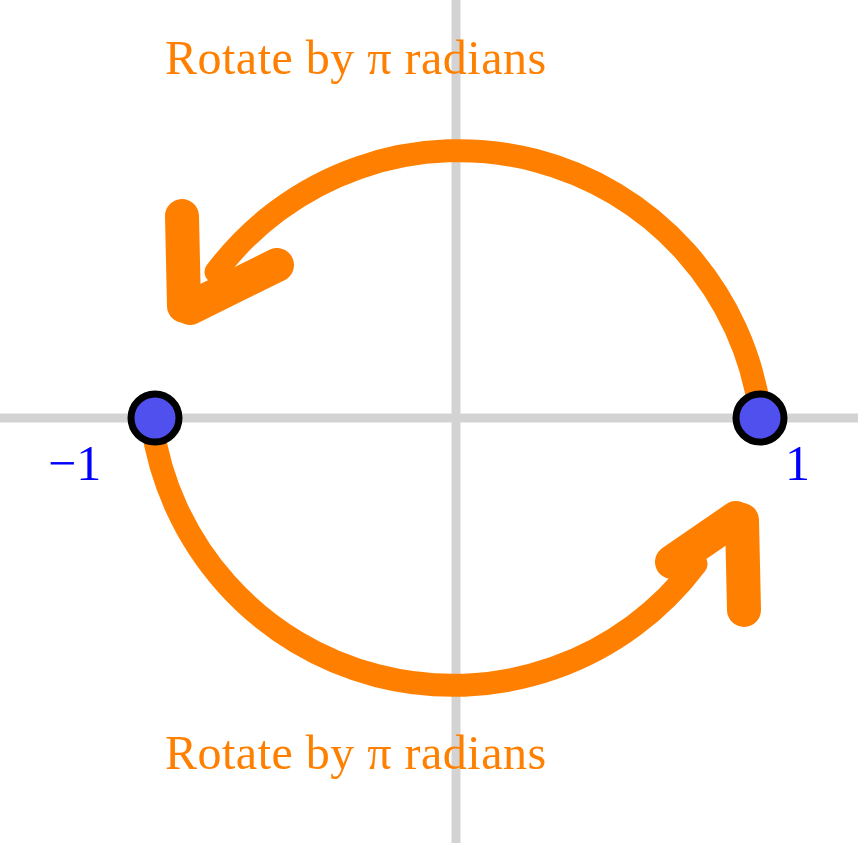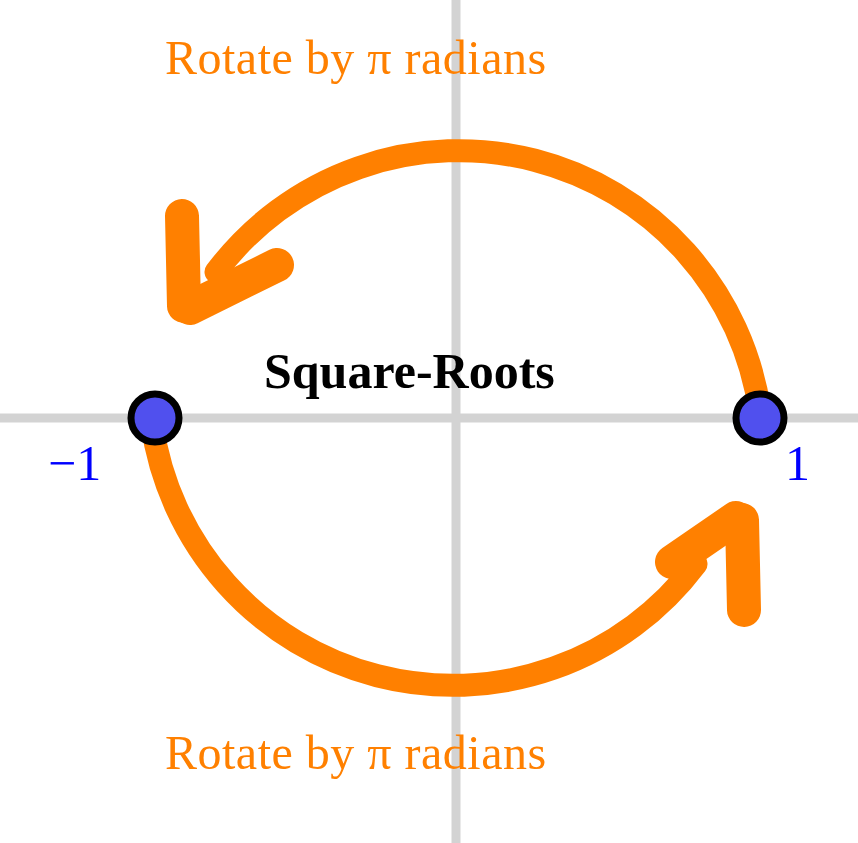--- a/index.html
+++ b/index.html
@@ -85,20 +85,19 @@
     <g>
       <circle cx="155" cy="418" r="24" fill="#5050EE" stroke="#000000" stroke-width="7"></circle>
       <circle cx="760" cy="418" r="24" fill="#5050EE" stroke="#000000" stroke-width="7"></circle>
     </g>
   </svg>
 
   <div class="txt rot-label" id="label-top">Rotate by π radians</div>
 
   <div class="txt rot-label" id="label-bottom">Rotate by π radians</div>
 
-  <div class="txt center-line" id="center-line-1">Square-Roots</div>
 
 
   <div class="txt point-label" id="label-neg-one">−1</div>
 
   <div class="txt point-label" id="label-pos-one">1</div>
 
 </div>
 
 </body></html>

